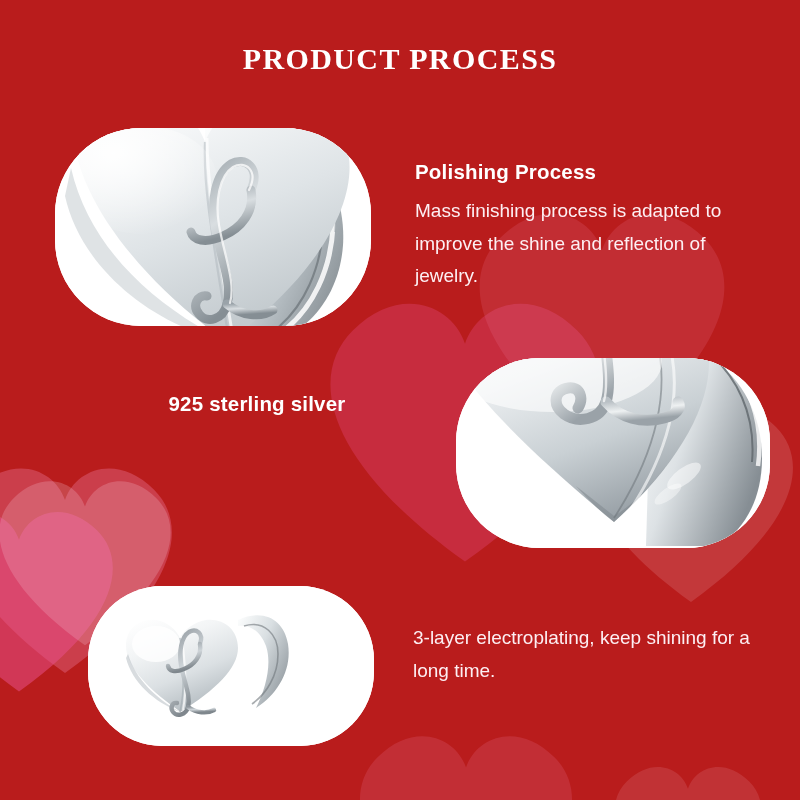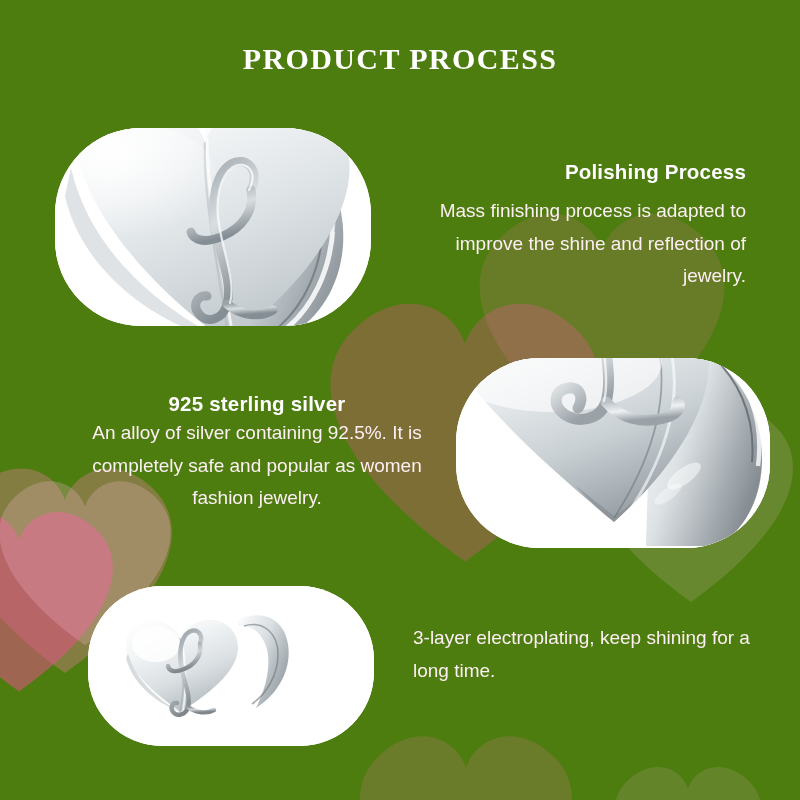--- a/index.html
+++ b/index.html
@@ -6,21 +6,21 @@
 
   html, body {
     width:800px; height:800px;
     overflow:hidden;
     font-family:"Liberation Sans", sans-serif;
   }
 
   #page {
     position:relative;
     width:800px; height:800px;
-    background:#4d7c0f;
+    background:#b91c1c;
     overflow:hidden;
   }
 
   
   .deco-layer { position:absolute; inset:0; overflow:hidden; pointer-events:none; }
 
   .heart {
     position:absolute;
     transform-origin:50% 50%;
   }
@@ -65,21 +65,21 @@
     white-space:nowrap;
   }
 
   .block p {
     color:#fdeff3;
     font-size:19px;
     line-height:1.72;
     font-weight:400;
   }
 
-  #block-1 { left:396px; top:160px; width:350px; text-align:right; }
+  #block-1 { left:415px; top:160px; width:350px; text-align:left; }
   #block-2 { left:92px;  top:392px; width:330px; text-align:center; }
   #block-3 { left:413px; top:622px; width:350px; text-align:left; }
 
   #block-2 h2 { margin-bottom:1px; }
 </style>
 </head>
 <body>
 
 <div id="page">
 
@@ -288,20 +288,19 @@
     </div>
   </div>
 
   <div class="block" id="block-1">
     <h2>Polishing Process</h2>
     <p>Mass finishing process is adapted to improve the shine and reflection of jewelry.</p>
   </div>
 
   <div class="block" id="block-2">
     <h2>925 sterling silver</h2>
-    <p>An alloy of silver containing 92.5%. It is completely safe and popular as women fashion jewelry.</p>
   </div>
 
   <div class="block" id="block-3">
     <p>3-layer electroplating, keep shining for a long time.</p>
   </div>
 
 </div>
 
 </body></html>

